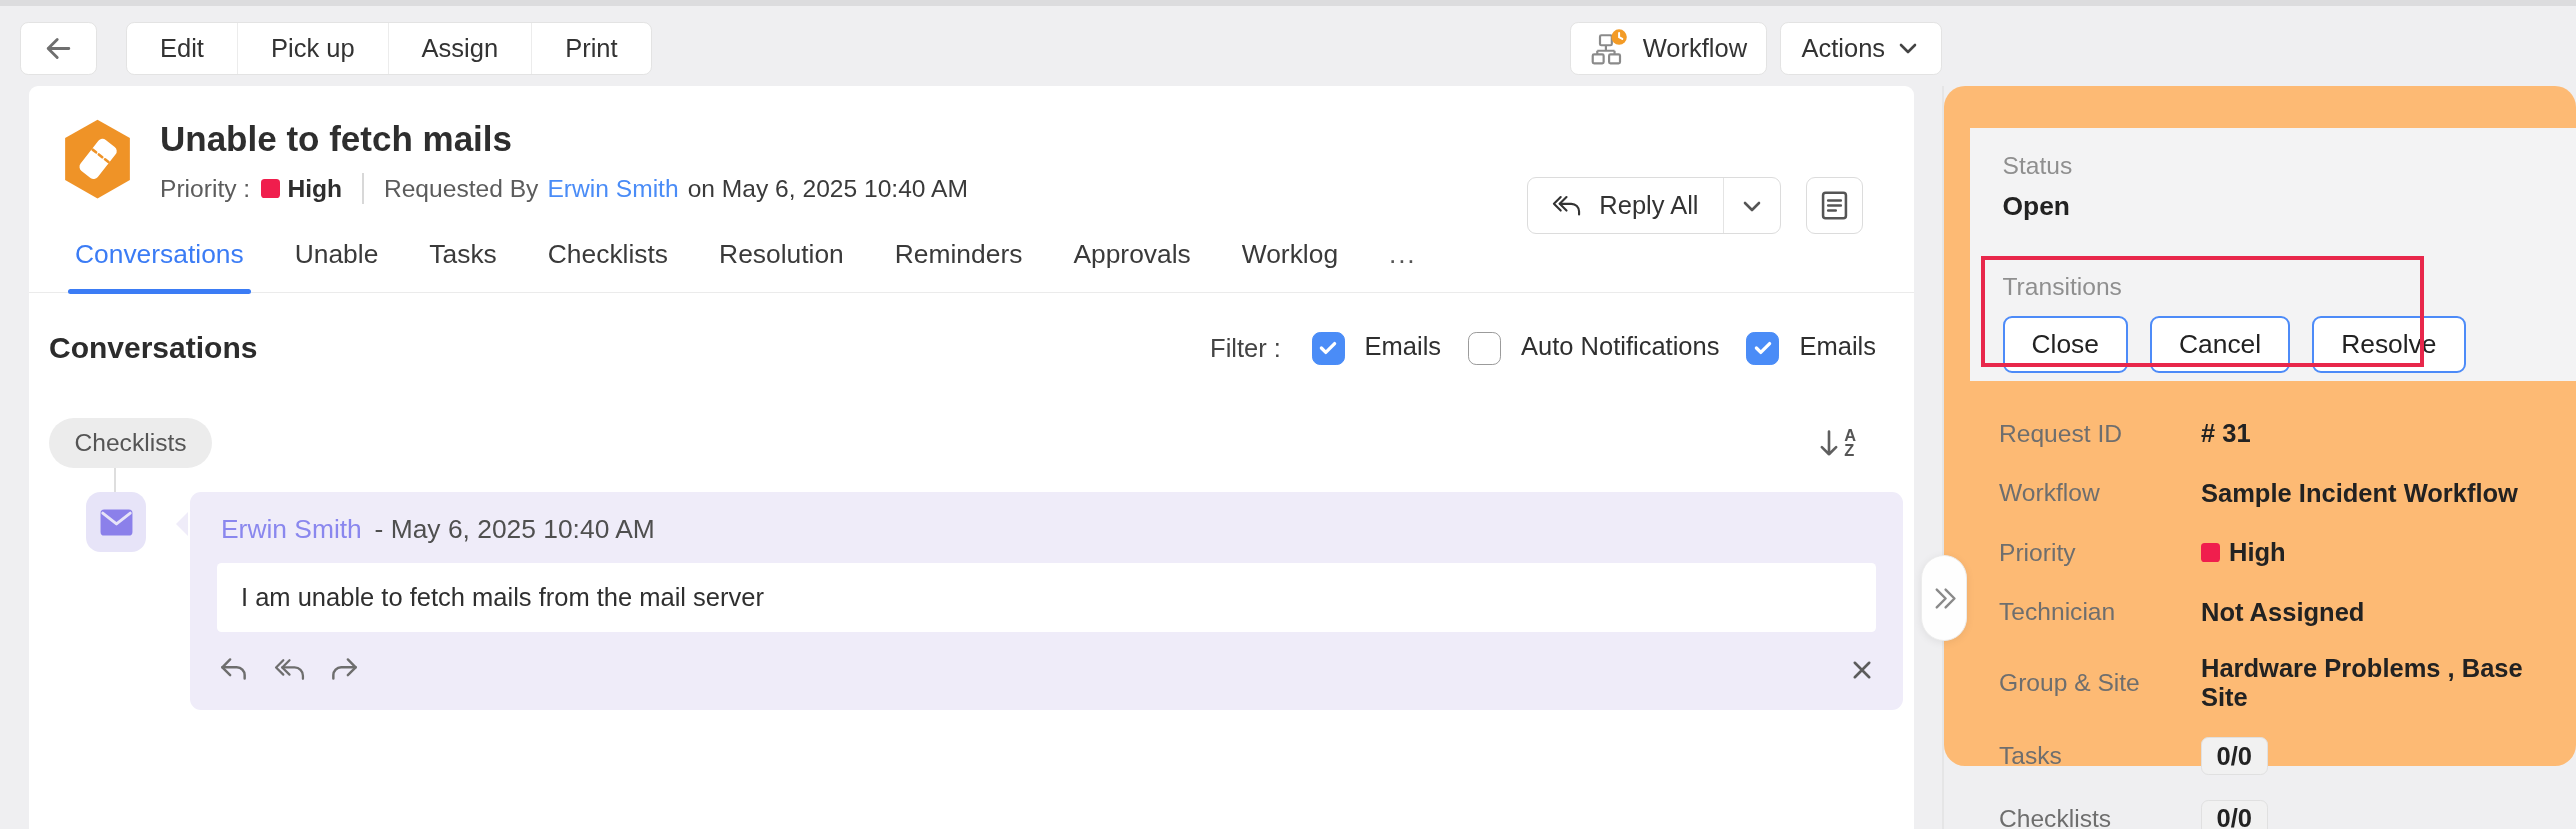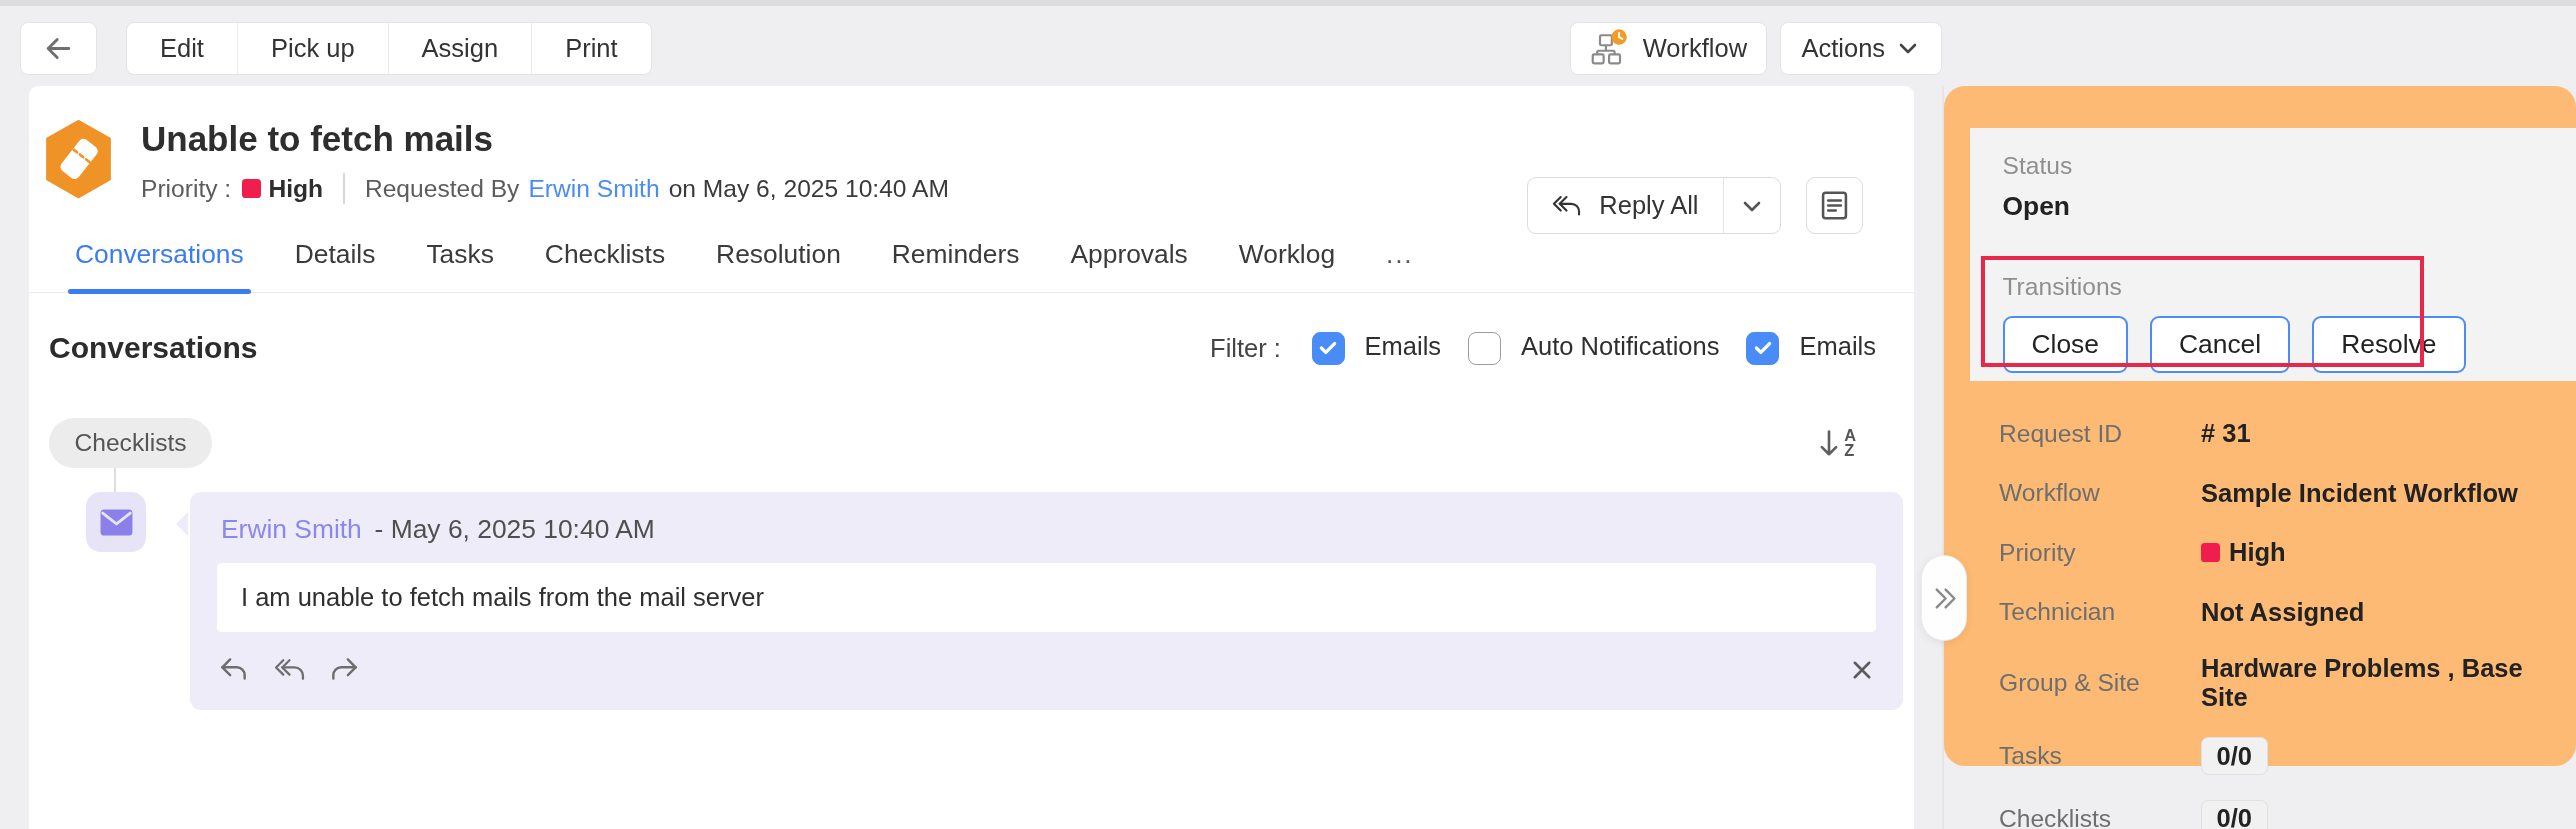--- a/index.html
+++ b/index.html
@@ -27,21 +27,21 @@
   .right-actions{position:absolute;left:1570px;top:16.4px;display:flex;gap:12.8px;}
   .wf-btn{width:197px;gap:12.8px;}
   .actions-btn{width:162px;gap:11px;color:#333;}
   .page-title-cluster{position:absolute;right:20px;top:22px;display:flex;align-items:center;gap:12.8px;}
   .page-title{font-size:36px;color:#9e9ea3;letter-spacing:0.5px;}
   .nav-chevron{color:#c9c9cb;height:44px;display:flex;align-items:center;}
 
   
   .card{position:absolute;left:29px;top:86px;width:1885px;height:744px;background:#fff;
         border-radius:9px 9px 0 0;padding-top:31px;}
-  .title-row{display:flex;align-items:flex-start;padding:0 0 0 11px;position:relative;}
+  .title-row{display:flex;align-items:flex-start;padding:0 0 0 30px;position:relative;}
   .hex-icon{flex:0 0 auto;}
   .title-meta{margin-left:24px;padding-top:1.8px;}
   .title-meta h1{font-size:35px;font-weight:600;color:#2e2e2e;}
   .meta-row{display:flex;align-items:center;margin-top:14.6px;font-size:24.6px;}
   .meta-label{color:#5c5c5c;}
   .pri-square{width:19px;height:19px;border-radius:3.6px;background:var(--priority-red);margin:0 7.3px 0 11px;}
   .meta-strong{color:#2e2e2e;font-weight:600;}
   .meta-divider{width:1.8px;height:31px;background:#d8d8d8;margin:0 20px;}
   .link{color:var(--link-blue);text-decoration:none;margin:0 9px;}
   .meta-dark{color:#3a3a3a;text-align:center;}
@@ -201,21 +201,21 @@
         <svg width="31" height="33" viewBox="0 0 24 26" fill="none" stroke="currentColor" stroke-width="2" stroke-linecap="round">
             <rect x="3" y="3" width="18" height="20" rx="2"></rect>
             <path d="M7 9h10M7 13h10M7 17h6"></path>
           </svg>
       </button>
     </div>
   </div>
 
   <nav class="tabs">
     <span class="tab active">Conversations</span>
-    <span class="tab">Details</span>
+    <span class="tab">Unable</span>
     <span class="tab">Tasks</span>
     <span class="tab">Checklists</span>
     <span class="tab">Resolution</span>
     <span class="tab">Reminders</span>
     <span class="tab">Approvals</span>
     <span class="tab">Worklog</span>
     <span class="tab more">...</span>
   </nav>
 
   <div class="section-head">

